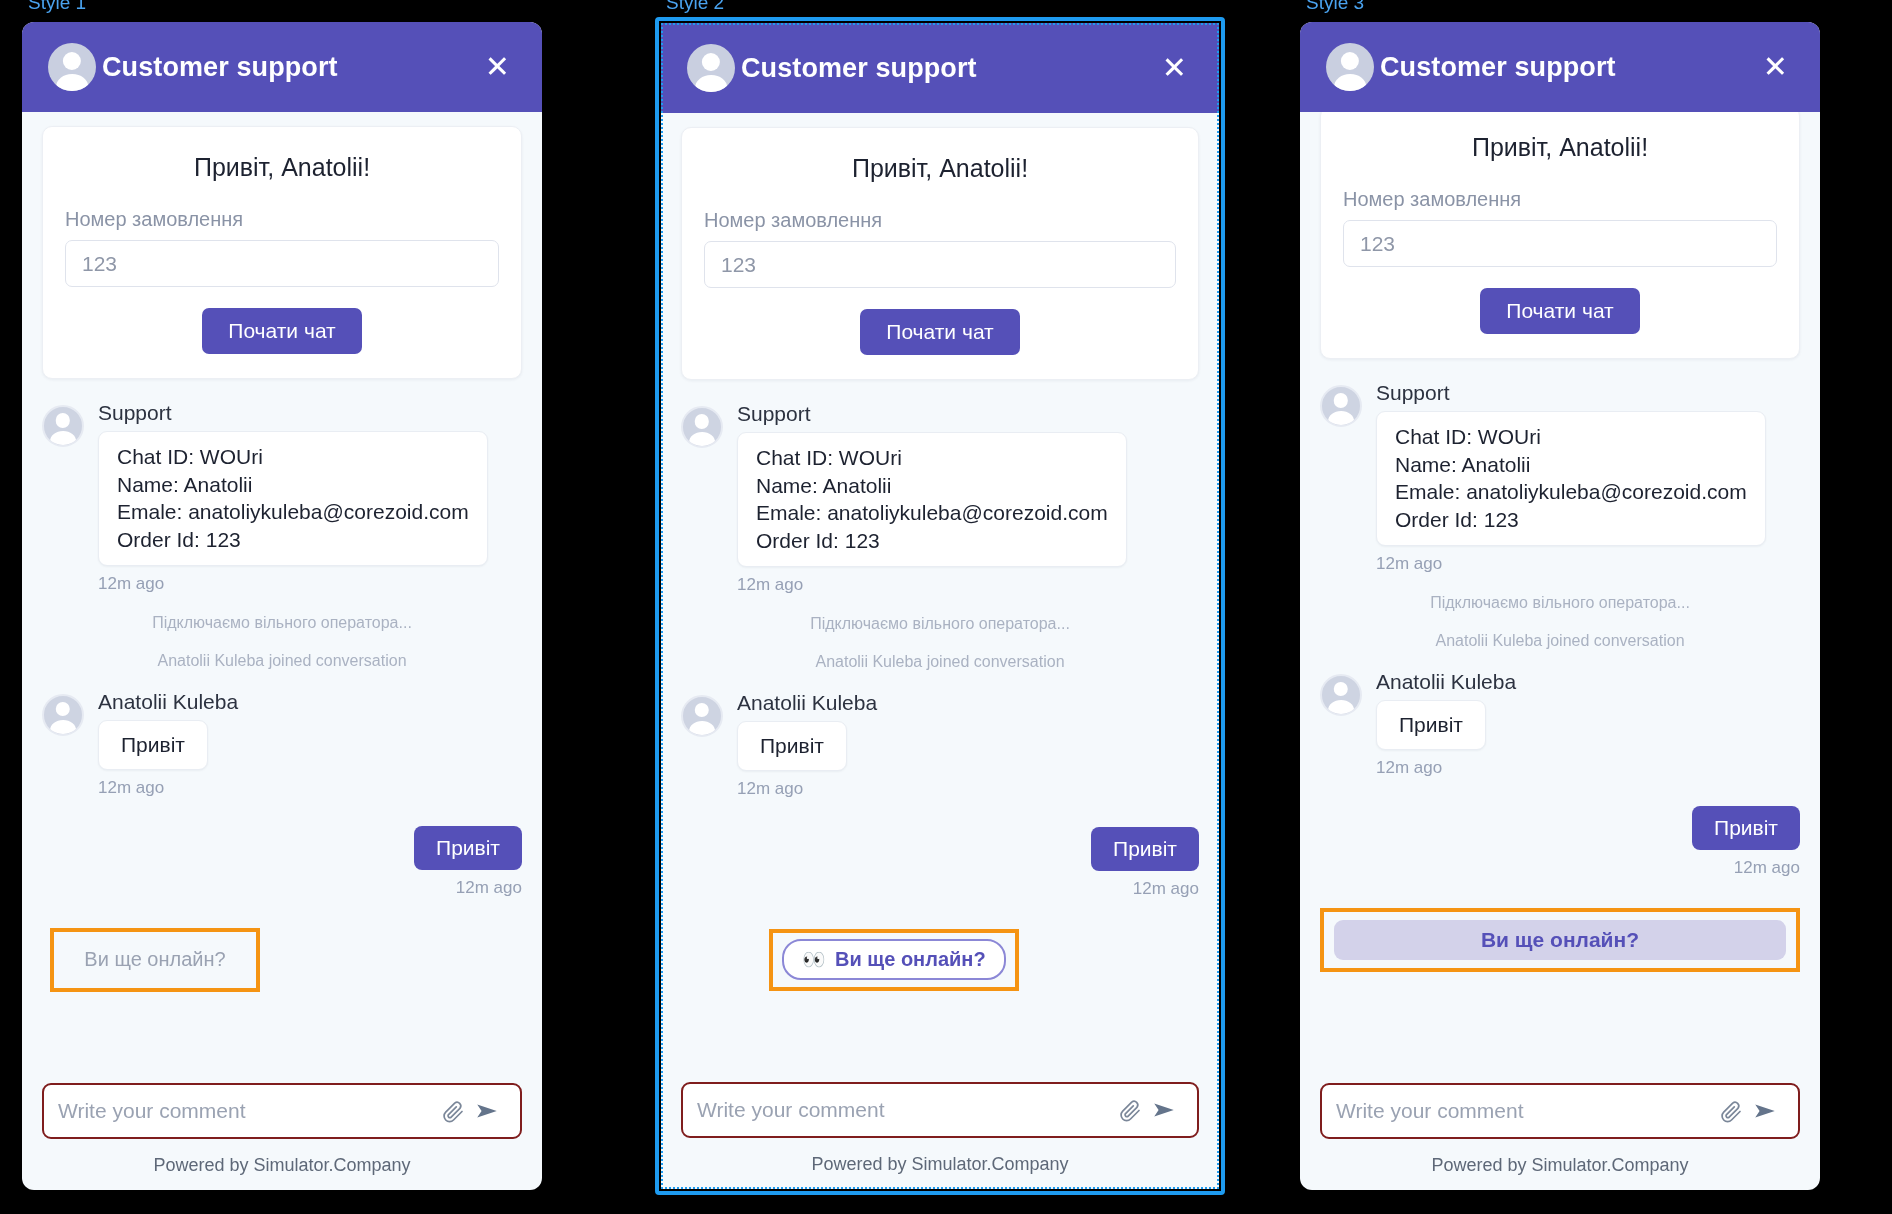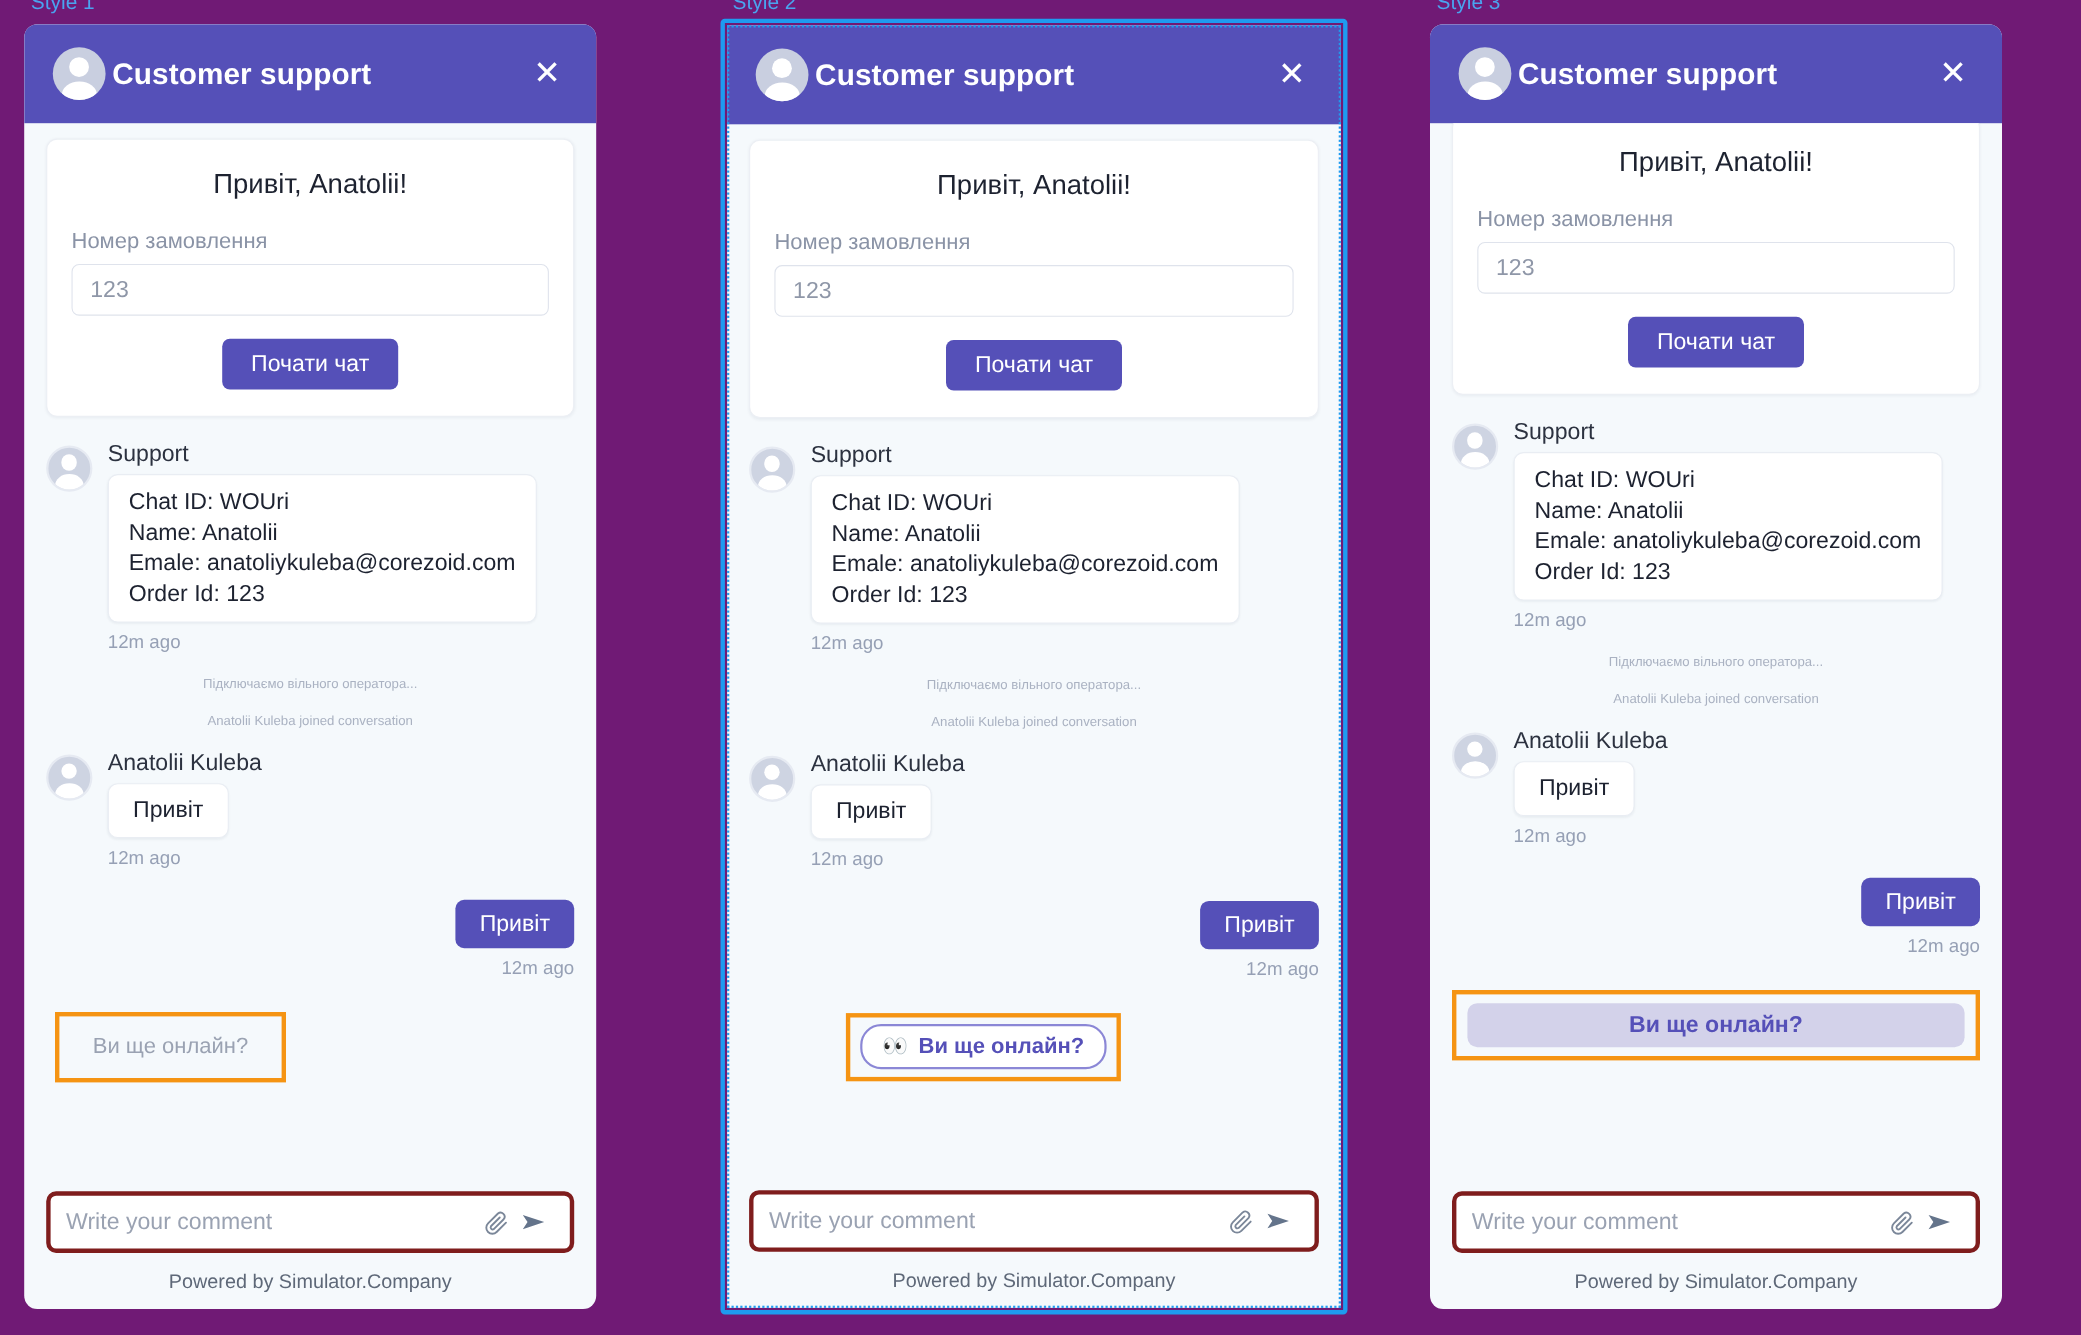--- a/index.html
+++ b/index.html
@@ -9,21 +9,21 @@
     height: 1214px;
     background: #3d3d3d;
     font-family: "Liberation Sans", sans-serif;
     overflow: hidden;
   }
 
   .stage {
     position: relative;
     width: 1892px;
     height: 1214px;
-    background: #701a75;
+    background: #000000;
   }
 
   
   .style-label {
     position: absolute;
     top: -8px;
     font-size: 19px;
     color: #4aa3ef;
     font-family: "Liberation Sans", sans-serif;
     white-space: nowrap;
@@ -216,21 +216,21 @@
   .bubble-short { padding: 10px 22px; }
   .ts {
     font-size: 17px;
     color: #96a0b5;
     margin-top: 8px;
   }
 
   
   .sys-line {
     text-align: center;
-    font-size: 12px;
+    font-size: 16px;
     color: #aab2c2;
     margin: 20px 0;
   }
 
   
   .out-row { display: flex; flex-direction: column; align-items: flex-end; margin-top: 28px; }
   .bubble-out {
     background: #5550b8;
     color: #fff;
     border-radius: 8px;
@@ -287,21 +287,21 @@
   
   .composer-wrap {
     flex: 0 0 auto;
     padding: 10px 20px 0 20px;
   }
   .composer {
     display: flex;
     align-items: center;
     height: 56px;
     background: #fff;
-    border: 4px solid #7f1d1d;
+    border: 2px solid #7f1d1d;
     border-radius: 9px;
     padding: 0 16px 0 14px;
   }
   .comment-input {
     flex: 1 1 auto;
     border: none;
     outline: none;
     font-size: 21px;
     color: #353b49;
     font-family: "Liberation Sans", sans-serif;

